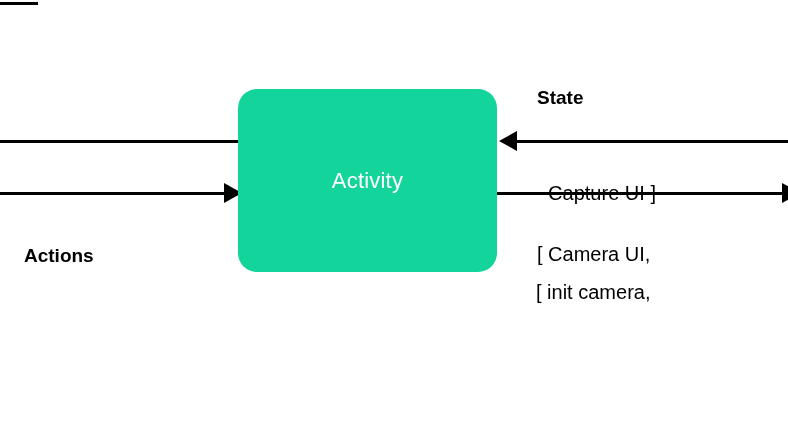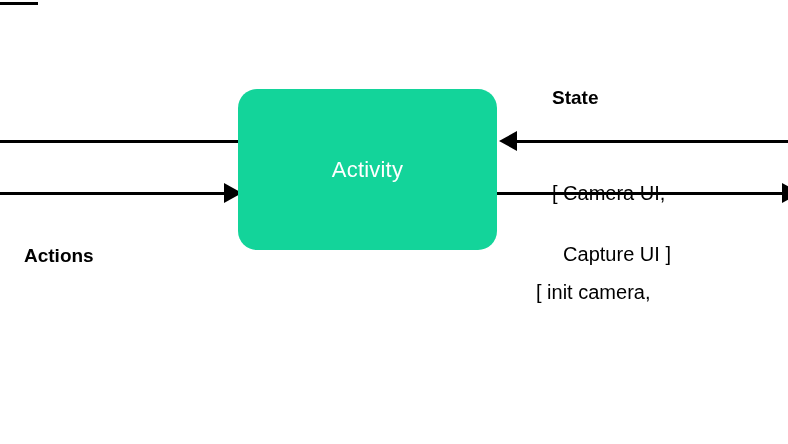--- a/index.html
+++ b/index.html
@@ -27,21 +27,21 @@
     height: 3px;
     background: #000000;
   }
 
   
   .activity-node {
     position: absolute;
     left: 238px;
     top: 89px;
     width: 259px;
-    height: 161px;
+    height: 183px;
     background: #13D49A;
     border-radius: 19px;
     display: flex;
     align-items: center;
     justify-content: center;
   }
   .activity-label {
     color: #ffffff;
     font-size: 22px;
     line-height: 1;
@@ -104,21 +104,21 @@
     font-weight: bold;
     line-height: 23px;
   }
   .body-line {
     font-size: 20px;
     font-weight: 400;
     line-height: 25px;
   }
 
   #label-update-ui { left: 62px;  top: 110px; }
-  #label-state     { left: 537px; top: 50px; margin-left: 15px;  }
+  #label-state     { left: 537px; top: 50px;  }
   #label-actions   { left: 24px;  top: 208px; }
   #label-ops       { left: 536px; top: 208px; }
 
   .items { margin: 0; padding: 0; }
 </style>
 </head>
 <body>
 
 <div id="canvas">
 
@@ -134,22 +134,22 @@
   <div class="arrow" id="arrow-ops-head"></div>
 
   <div class="activity-node">
     <span class="activity-label">Activity</span>
   </div>
 
 
   <div class="text-block" id="label-state">
     <div class="heading">State</div>
     <div class="items">
+      <div class="body-line">  Capture UI ]</div>
       <div class="body-line">[ Camera UI,</div>
-      <div class="body-line">  Capture UI ]</div>
     </div>
   </div>
 
   <div class="text-block" id="label-actions">
     <div class="heading">Actions</div>
     <div class="items">
       
       
       
     </div>

